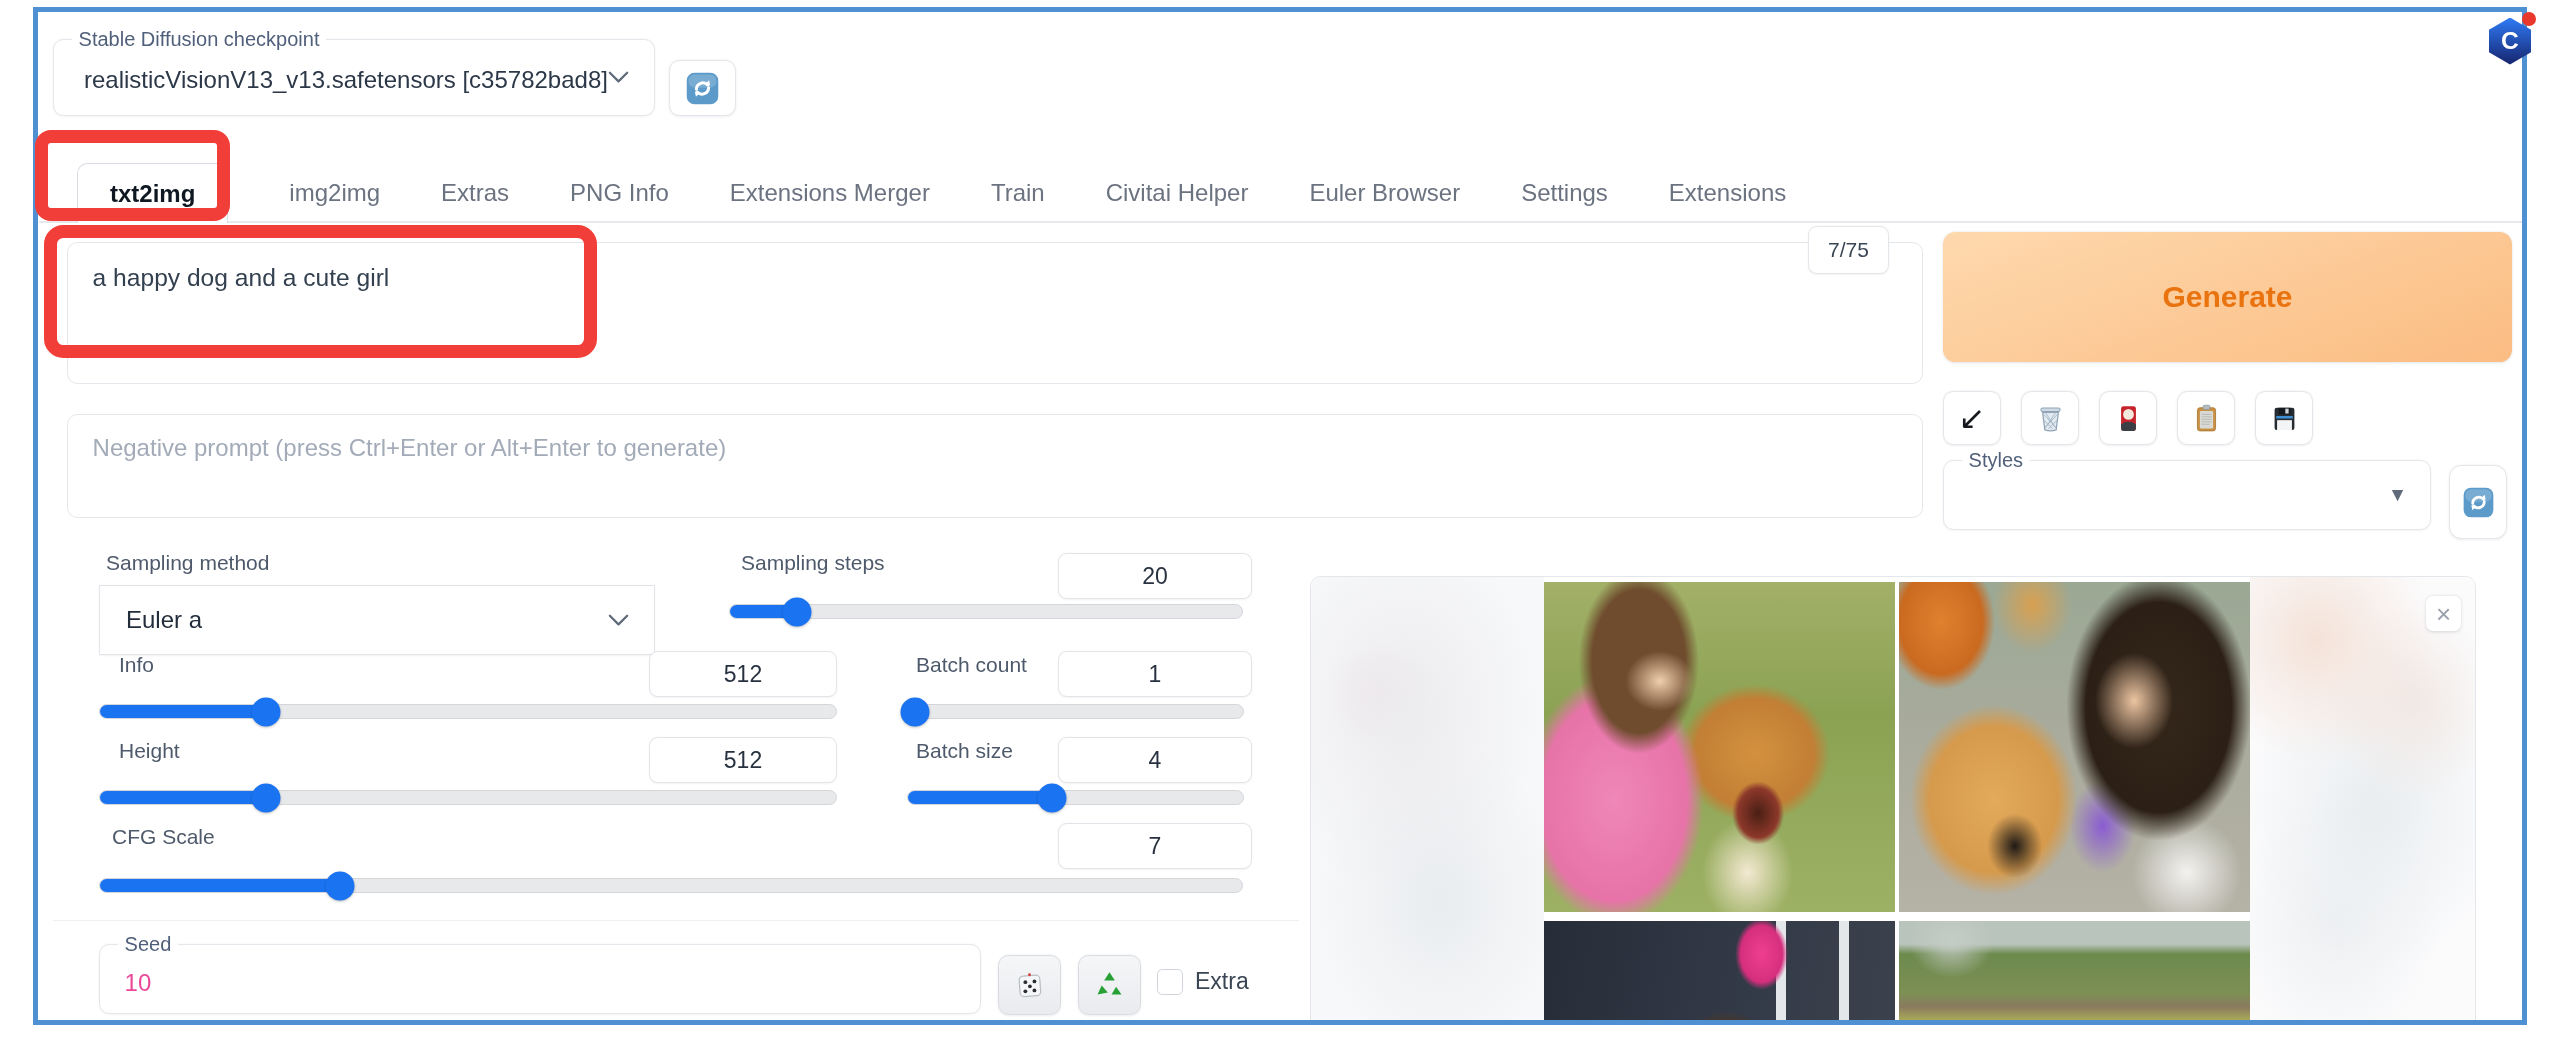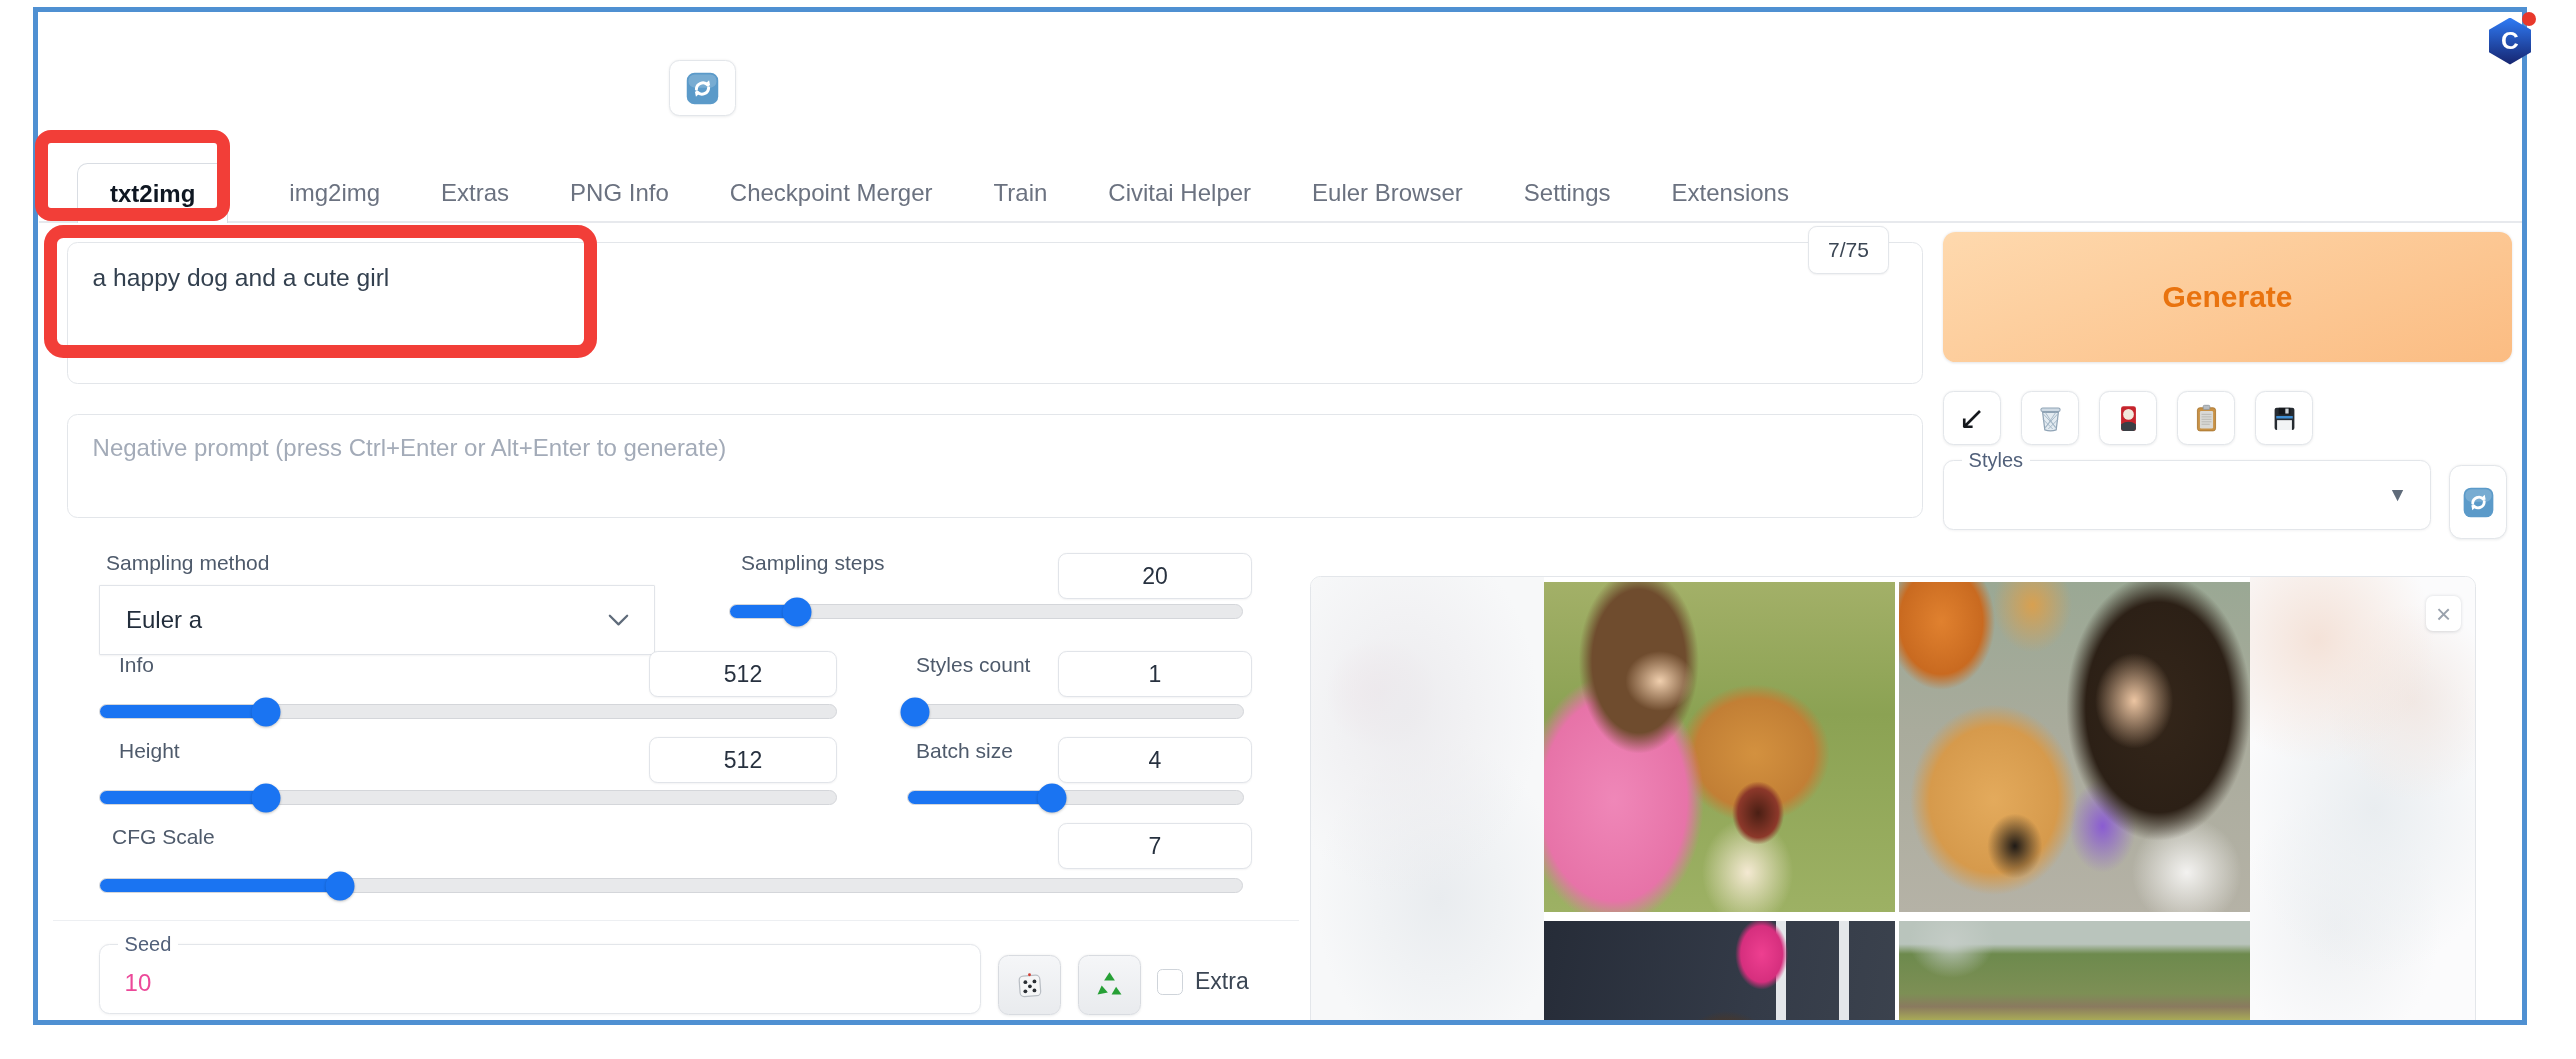--- a/index.html
+++ b/index.html
@@ -127,38 +127,47 @@
        clip-path:polygon(50% 0%,100% 26%,100% 74%,50% 100%,0% 74%,0% 26%);
        background:linear-gradient(180deg,#2f7bf5 0%,#16246e 100%);
        display:flex;align-items:center;justify-content:center;color:#fff;font-weight:700;font-size:24.6px;}
   .hexdot{position:absolute;left:33px;top:-6.1px;width:14px;height:14px;border-radius:50%;background:#e8382b;}
 </style>
 </head>
 <body>
 
 <div id="page">
 
+  <div class="legend-box ckpt-box">
+    <span class="legend">Stable Diffusion checkpoint</span>
+    <div class="ckpt-inner">
+      <span class="ckpt-value">realisticVisionV13_v13.safetensors [c35782bad8]</span>
+      <svg class="chev" width="21" height="13" viewBox="0 0 24 15">
+          <path d="M2 2l10 10L22 2" stroke="#5f6b7a" stroke-width="2.6" fill="none" stroke-linecap="round" stroke-linejoin="round"></path>
+        </svg>
+    </div>
+  </div>
   <div class="btn icon-btn-a">
     <svg width="35" height="35" viewBox="0 0 40 40">
       <rect x="2" y="2" width="36" height="36" rx="9" fill="#5b9ac9"></rect>
       <rect x="4" y="4" width="32" height="15" rx="7" fill="rgba(255,255,255,0.18)"></rect>
       <path d="M13 21a7.5 7.5 0 0 1 13-5" stroke="#fff" stroke-width="3.4" fill="none" stroke-linecap="round"></path>
       <path d="M27.5 10.5l1.2 6.2-6.2-1.2z" fill="#fff"></path>
       <path d="M27 19a7.5 7.5 0 0 1-13 5" stroke="#fff" stroke-width="3.4" fill="none" stroke-linecap="round"></path>
       <path d="M12.5 29.5l-1.2-6.2 6.2 1.2z" fill="#fff"></path>
     </svg>
   </div>
 
   <div class="tab-underline"></div>
   <div class="tabbar">
     <div class="tab active">txt2img</div>
     <div class="tab">img2img</div>
     <div class="tab">Extras</div>
     <div class="tab">PNG Info</div>
-    <div class="tab">Checkpoint Merger</div>
+    <div class="tab">Extensions Merger</div>
     <div class="tab">Train</div>
     <div class="tab">Civitai Helper</div>
     <div class="tab">Euler Browser</div>
     <div class="tab">Settings</div>
     <div class="tab">Extensions</div>
   </div>
 
   <textarea class="prompt-ta" spellcheck="false" style="">a happy dog and a cute girl</textarea>
   <div class="token-badge">7/75</div>
   <button class="generate">Generate</button>
@@ -233,21 +242,21 @@
     <div class="fill" style="width:13%;"></div>
       <div class="thumb" style="left:13%;"></div>
   </div>
 
   <span class="lbl" style="left:119px;top:653px;">Info</span>
   <input class="num-input" style="left: 649px; top: 651px; width: 188px; height: 46px;" value="512">
   <div class="slider" style="left:99px;top:704px;width:738px;">
     <div class="fill" style="width:22.6%;"></div>
       <div class="thumb" style="left:22.6%;"></div>
   </div>
-  <span class="lbl" style="left:916px;top:653px;">Styles count</span>
+  <span class="lbl" style="left:916px;top:653px;">Batch count</span>
   <input class="num-input" style="left: 1058px; top: 651px; width: 194px; height: 46px;" value="1">
   <div class="slider" style="left:907px;top:704px;width:337px;">
     <div class="fill" style="width:2%;"></div>
       <div class="thumb" style="left:2%;"></div>
   </div>
 
   <span class="lbl" style="left:119px;top:739px;">Height</span>
   <input class="num-input" style="left: 649px; top: 737px; width: 188px; height: 46px;" value="512">
   <div class="slider" style="left:99px;top:790px;width:738px;">
     <div class="fill" style="width:22.6%;"></div>

